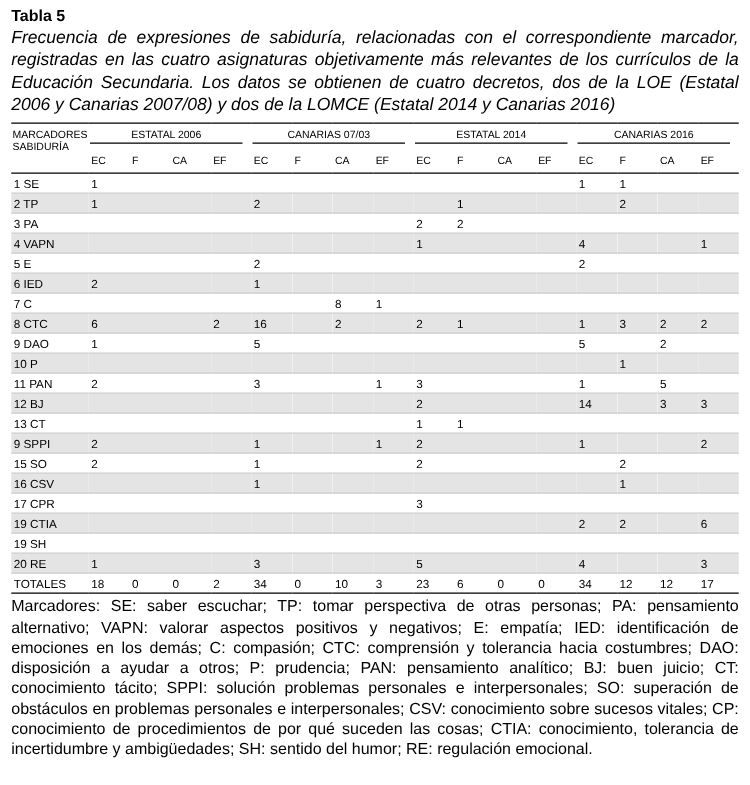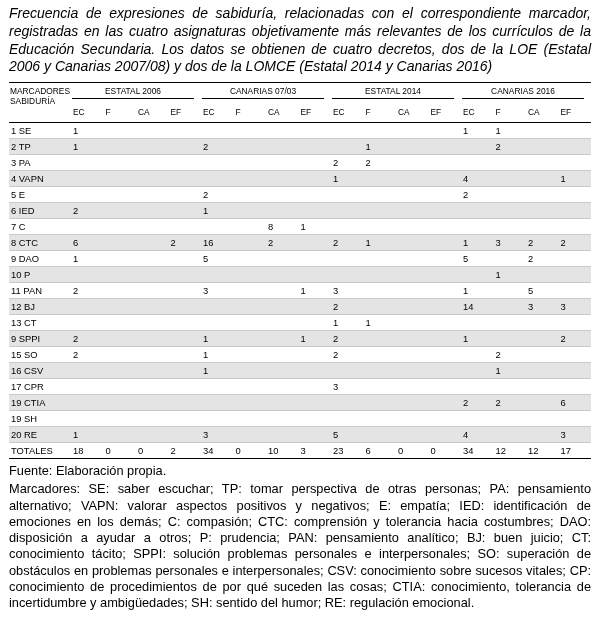--- a/index.html
+++ b/index.html
@@ -41,20 +41,21 @@
   td.rowlabel { width: 62px; }
 
   .fuente { font-size: 12.8px; line-height: 1.27; margin-top: 4px; }
   .nota { font-size: 12.8px; line-height: 1.27; text-align: justify; margin-top: 2px; }
   .marcadores { font-size: 12.8px; line-height: 1.27; text-align: justify; margin-top: 2px; }
 </style>
 </head>
 <body>
 
 <div class="page">
+  <div class="title">Tabla 5</div>
   <div class="caption">Frecuencia de expresiones de sabiduría, relacionadas con el correspondiente marcador, registradas en las cuatro asignaturas objetivamente más relevantes de los currículos de la Educación Secundaria. Los datos se obtienen de cuatro decretos, dos de la LOE (Estatal 2006 y Canarias 2007/08) y dos de la LOMCE (Estatal 2014 y Canarias 2016)</div>
 
   <table>
     <thead>
         <tr>
           <th rowspan="2" class="corner">MARCADORES SABIDURÍA</th>
           <th colspan="4" class="group">
             <span class="group-label">ESTATAL 2006</span>
           </th>
           <th colspan="4" class="group">
@@ -482,15 +483,14 @@
           <td class="val">0</td>
           <td class="val">0</td>
           <td class="val">34</td>
           <td class="val">12</td>
           <td class="val">12</td>
           <td class="val">17</td>
         </tr>
       </tbody>
   </table>
 
-  <div class="fuente">Fuente: Elaboración propia.</div>
   <div class="marcadores">Marcadores: SE: saber escuchar; TP: tomar perspectiva de otras personas; PA: pensamiento alternativo; VAPN: valorar aspectos positivos y negativos; E: empatía; IED: identificación de emociones en los demás; C: compasión; CTC: comprensión y tolerancia hacia costumbres; DAO: disposición a ayudar a otros; P: prudencia; PAN: pensamiento analítico; BJ: buen juicio; CT: conocimiento tácito; SPPI: solución problemas personales e interpersonales; SO: superación de obstáculos en problemas personales e interpersonales; CSV: conocimiento sobre sucesos vitales; CP: conocimiento de procedimientos de por qué suceden las cosas; CTIA: conocimiento, tolerancia de incertidumbre y ambigüedades; SH: sentido del humor; RE: regulación emocional.</div>
 </div>
 
 </body></html>

